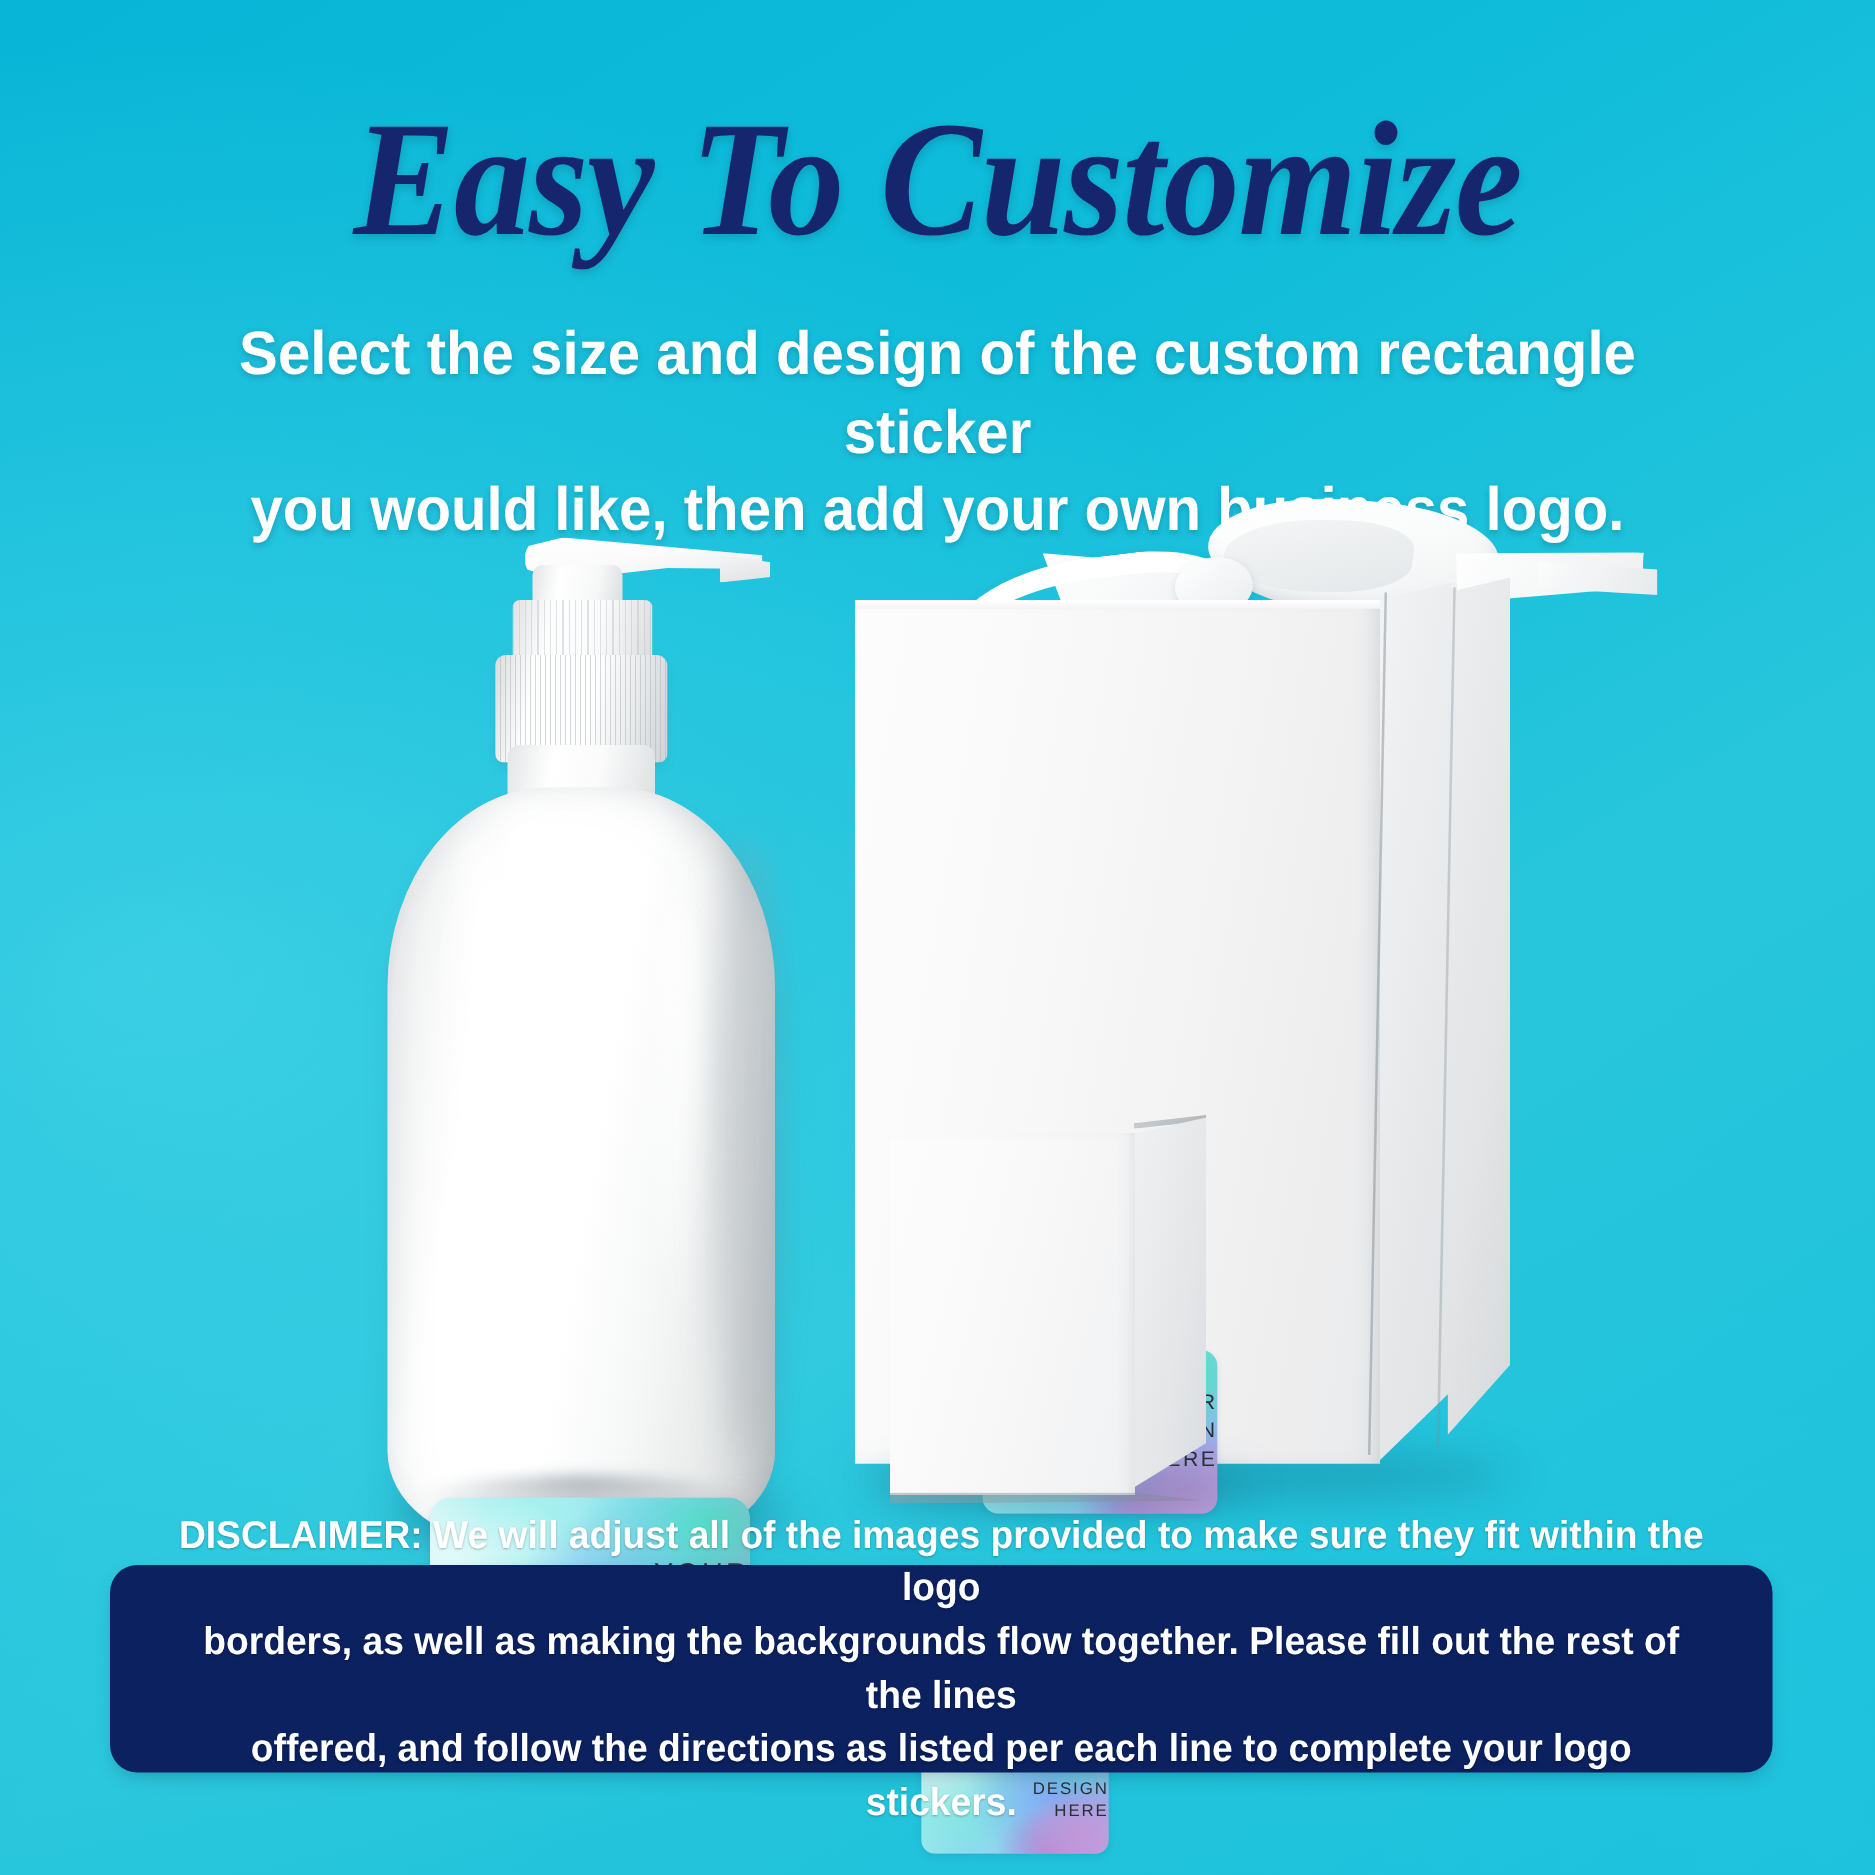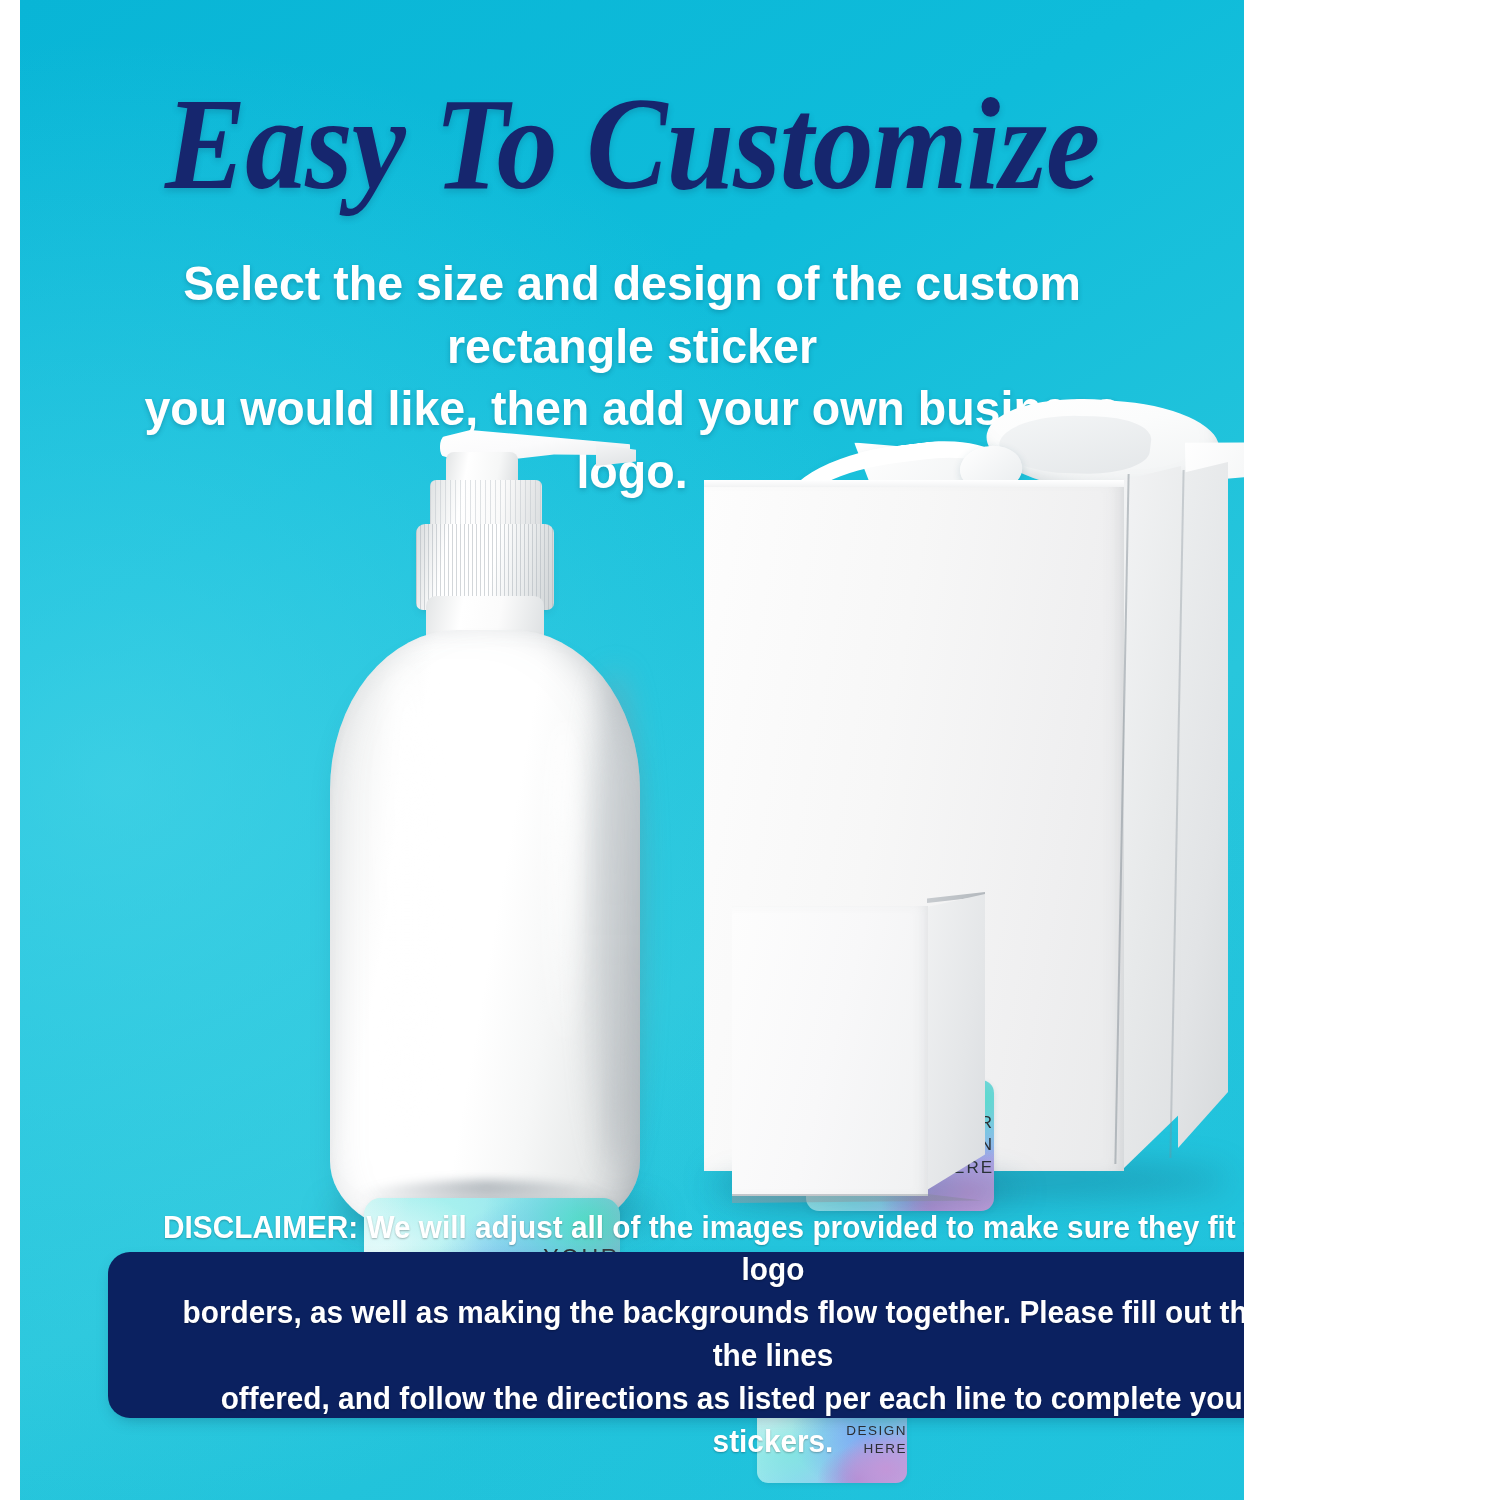--- a/index.html
+++ b/index.html
@@ -3,27 +3,26 @@
 <meta charset="utf-8">
 <style>
   html,body{margin:0;padding:0;}
   body{
     width:1500px;height:1500px;overflow:hidden;
     font-family:"Liberation Sans", sans-serif;
   }
 
   
   #stage{
-    position:relative;width:1224px;height:1500px;
+    position:relative;width:1500px;height:1500px;
     background:
       radial-gradient(120% 90% at 8% 52%, rgba(90,220,235,.55) 0%, rgba(90,220,235,0) 55%),
       radial-gradient(110% 80% at 98% 98%, rgba(40,200,226,.45) 0%, rgba(40,200,226,0) 60%),
       linear-gradient(150deg,#09b5d6 0%,#0fbcda 30%,#28c6dc 62%,#18bed9 100%);
     overflow:hidden;
-    margin-left:20px;
   }
 
   
   #title{
     position:absolute;left:0;right:0;top:78px;
     text-align:center;
     font-family:"Liberation Serif", serif;
     font-weight:700;font-style:italic;
     font-size:131px;line-height:1;
     letter-spacing:-1px;

